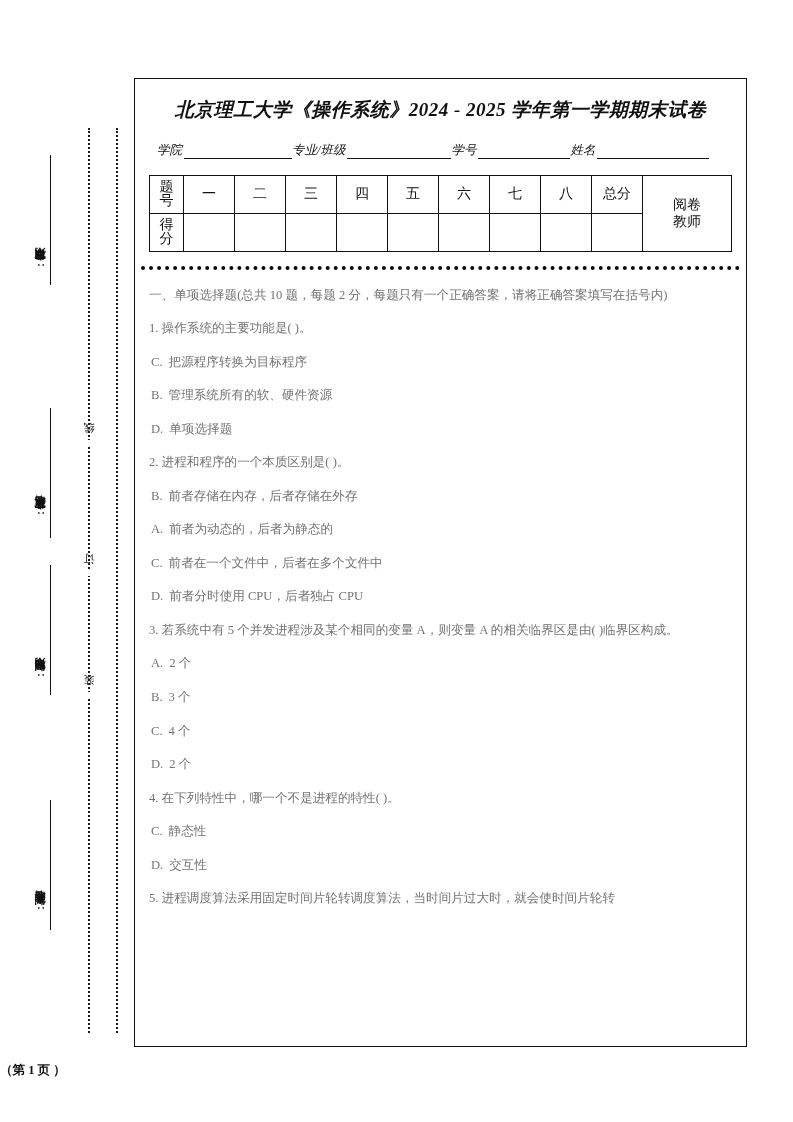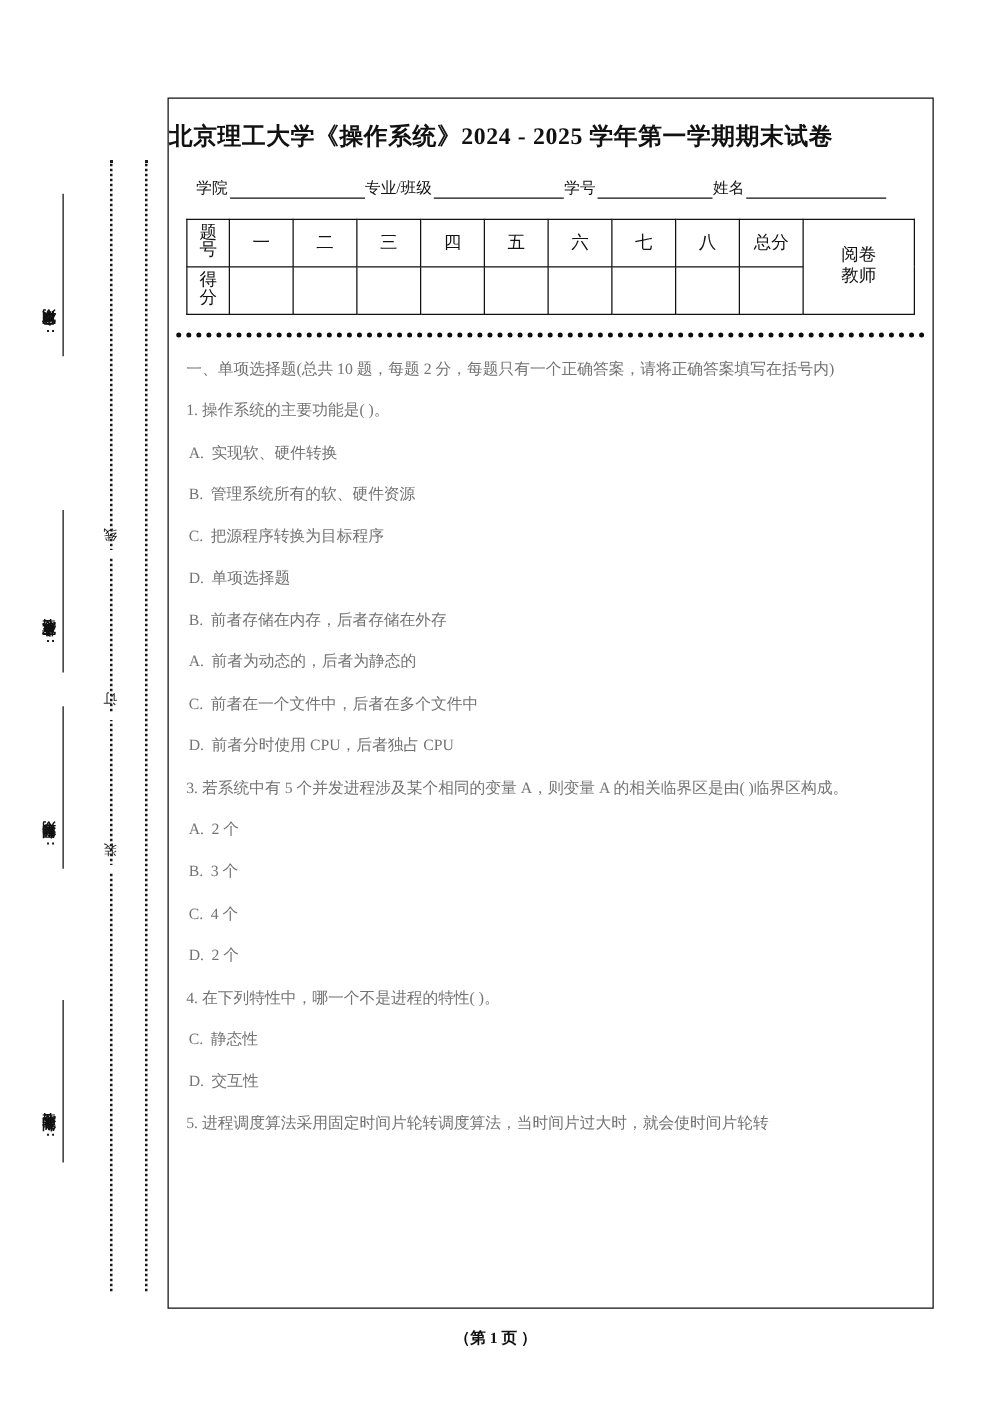--- a/index.html
+++ b/index.html
@@ -67,40 +67,43 @@
     left: 134px;
     top: 78px;
     width: 613px;
     height: 969px;
     border: 1.4px solid #111;
     box-sizing: border-box;
     padding: 0;
   }
 
   .paper-title {
+    text-align: center;
     font-family: "Liberation Serif", "DejaVu Serif", serif;
     font-size: 19px;
     font-weight: bold;
     letter-spacing: 0.5px;
     margin: 20px 0 0 0;
     line-height: 1.2;
+    font-style: italic;
   }
 
   
   .info-line {
     display: flex;
     align-items: flex-end;
     margin: 20px 22px 0 22px;
     font-size: 12.5px;
     font-family: "Liberation Serif", "DejaVu Serif", serif;
   }
   .info-field {
     display: flex;
     align-items: flex-end;
     white-space: nowrap;
+    font-style: italic;
   }
   .info-field .lbl { padding-right: 2px; }
   .info-field .blank {
     display: inline-block;
     border-bottom: 1px solid #111;
     height: 13px;
   }
   .b-college { width: 108px; }
   .b-major   { width: 104px; }
   .b-sid     { width: 92px; }
@@ -156,21 +159,20 @@
     padding-left: 2px;
   }
   .opt-key { padding-right: 6px; }
 
   
   #page-footer {
     position: absolute;
     left: 0;
     top: 1062px;
     width: 793px;
-    text-align: center;
     font-family: "Liberation Serif", "DejaVu Serif", serif;
     font-size: 12.5px;
     font-weight: bold;
   }
 </style>
 </head>
 <body>
 
 <div id="margin-strip">
   <div class="dotted-col dotcol-a"></div>
@@ -253,32 +255,30 @@
     </tbody>
   </table>
 
   <div class="dot-rule"></div>
 
   <div class="qbody">
     <div class="sec-head">一、单项选择题(总共 10 题，每题 2 分，每题只有一个正确答案，请将正确答案填写在括号内)</div>
 
     <div class="q-stem">1.  操作系统的主要功能是( )。</div>
     <div class="q-opt">
-      <span class="opt-key">A.</span><span>实现软、硬件转换</span>
+      <span class="opt-key">C.</span><span>把源程序转换为目标程序</span>
     </div>
     <div class="q-opt">
       <span class="opt-key">B.</span><span>管理系统所有的软、硬件资源</span>
     </div>
     <div class="q-opt">
-      <span class="opt-key">C.</span><span>把源程序转换为目标程序</span>
-    </div>
-    <div class="q-opt">
       <span class="opt-key">D.</span><span>单项选择题</span>
     </div>
 
+    <div class="q-stem">2.  进程和程序的一个本质区别是( )。</div>
     <div class="q-opt">
       <span class="opt-key">B.</span><span>前者存储在内存，后者存储在外存</span>
     </div>
     <div class="q-opt">
       <span class="opt-key">A.</span><span>前者为动态的，后者为静态的</span>
     </div>
     <div class="q-opt">
       <span class="opt-key">C.</span><span>前者在一个文件中，后者在多个文件中</span>
     </div>
     <div class="q-opt">

